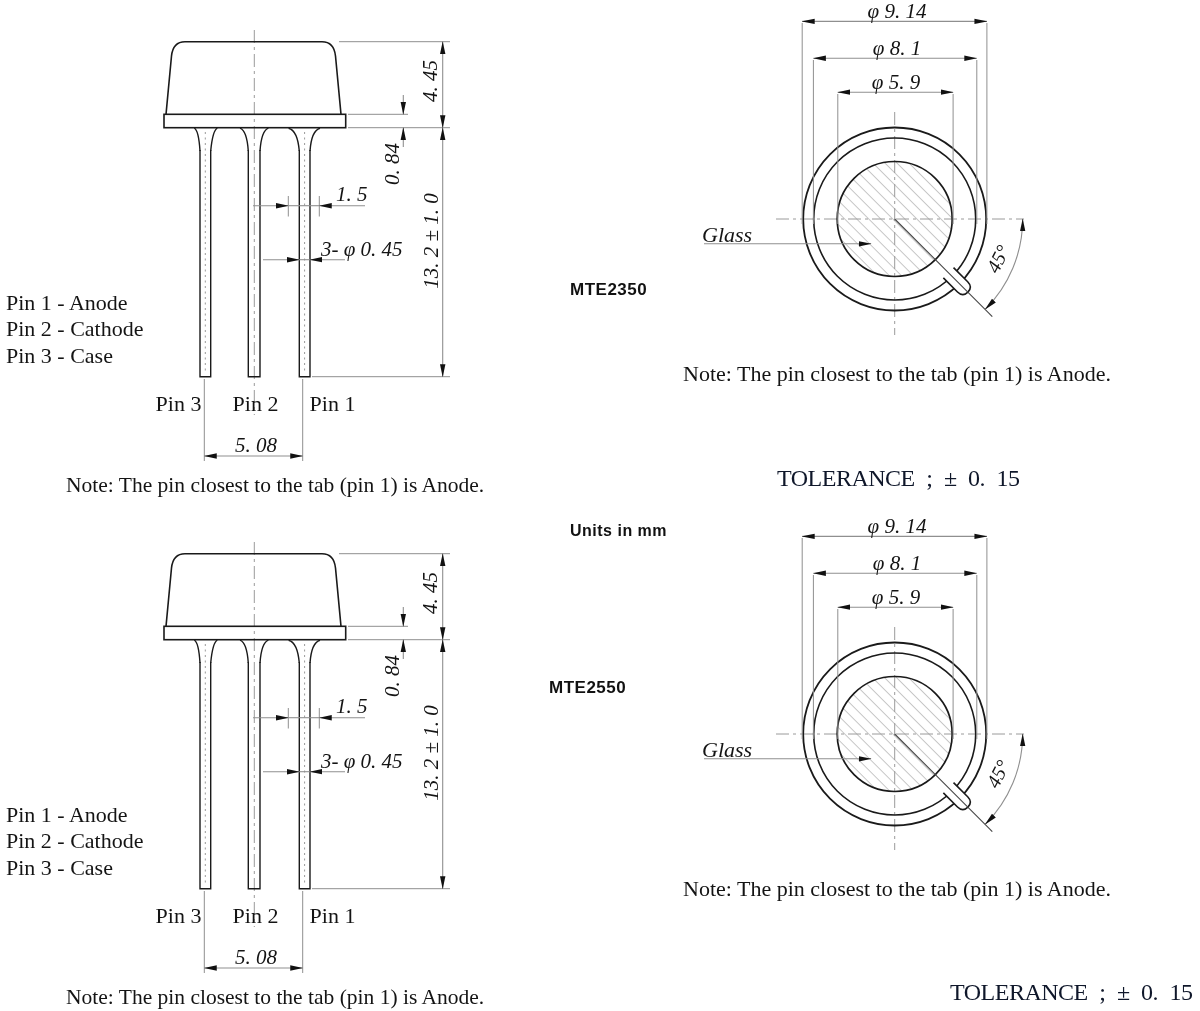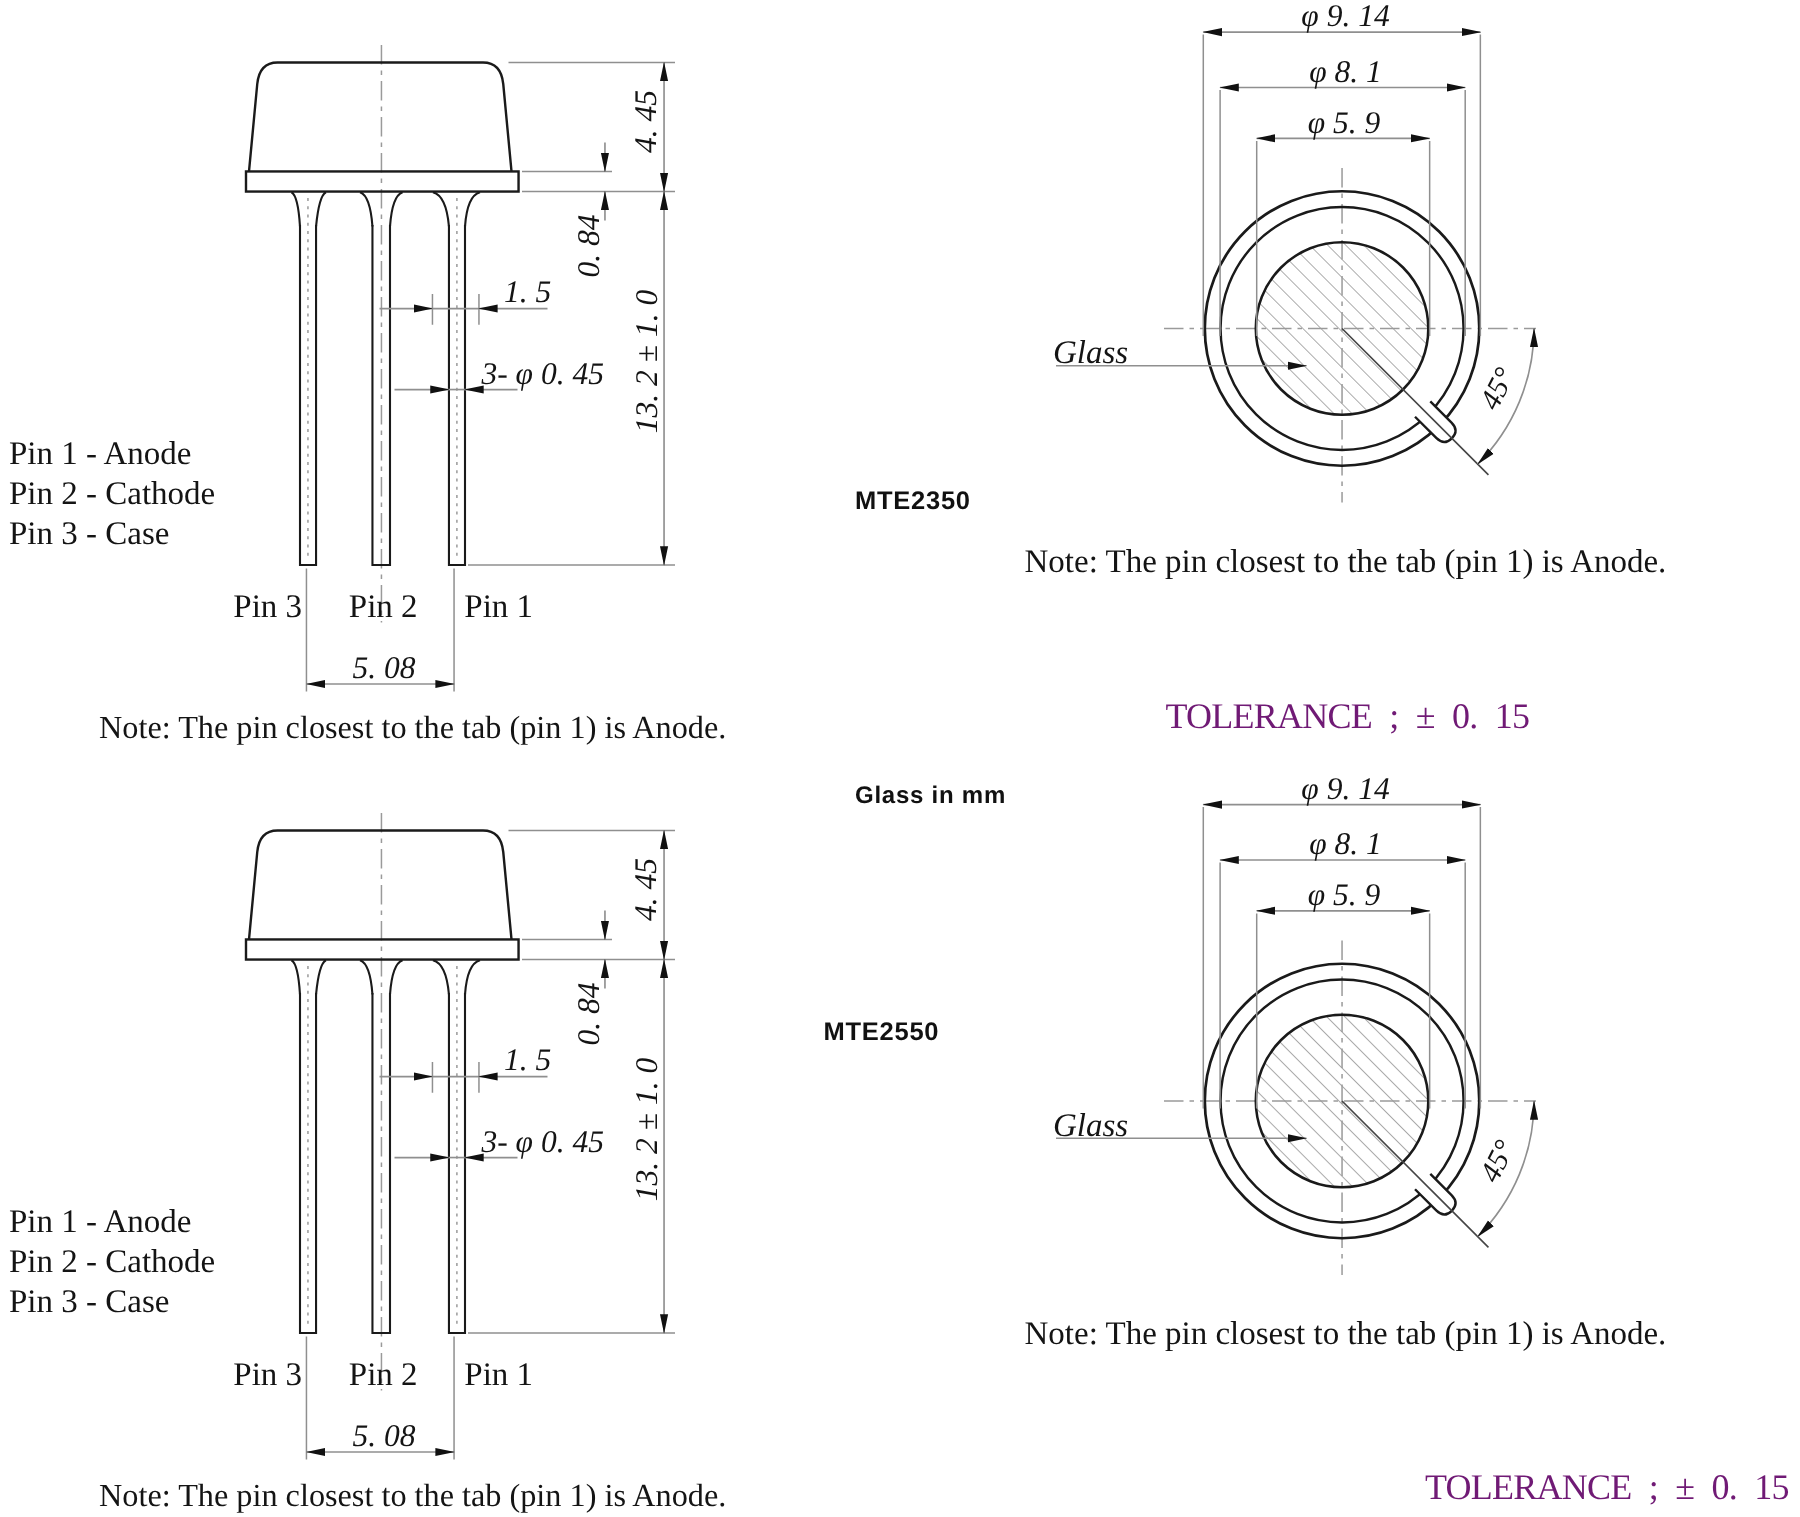--- a/index.html
+++ b/index.html
@@ -2,21 +2,21 @@
 <html><head>
 <meta charset="utf-8">
 <style>
   html,body{margin:0;padding:0;background:#ffffff;}
   #page{position:relative;width:1200px;height:1011px;background:#ffffff;overflow:hidden;
         font-family:"Liberation Sans",sans-serif;}
   svg{position:absolute;left:0;top:0;}
   .overlay{position:absolute;color:#111;white-space:nowrap;}
   .model-label{font:700 17px "Liberation Sans",sans-serif;letter-spacing:0.5px;color:#111;}
   .units-label{font:700 16px "Liberation Sans",sans-serif;letter-spacing:0.5px;color:#111;}
-  .tolerance{font:24px "Liberation Serif",serif;letter-spacing:-0.5px;word-spacing:6px;color:#701a75;}
+  .tolerance{font:24px "Liberation Serif",serif;letter-spacing:-0.5px;word-spacing:6px;color:#0f172a;}
   
   .dim-text{font:italic 21px "Liberation Serif",serif;fill:#141414;}
   .body-text{font:22px "Liberation Serif",serif;fill:#141414;}
   .note-text{font:21.5px "Liberation Serif",serif;fill:#141414;}
   .glass-text{font:italic 22px "Liberation Serif",serif;fill:#141414;}
   .outline{stroke:#1a1a1a;stroke-width:1.6;fill:none;}
   .thin{stroke:#1a1a1a;stroke-width:1.4;fill:none;}
   .ext{stroke:#8f8f8f;stroke-width:1;fill:none;}
   .dim{stroke:#8f8f8f;stroke-width:1.1;fill:none;}
   .cl{stroke:#9a9a9a;stroke-width:1;fill:none;stroke-dasharray:13 4 3 4;}
@@ -139,20 +139,20 @@
       <text class="note-text" x="683" y="381" style="font-size:22px">Note: The pin closest to the tab (pin 1) is Anode.</text>
     </g>
   </defs>
 
   <use href="#side-view" xlink:href="#side-view" y="0"></use>
   <use href="#side-view" xlink:href="#side-view" y="512"></use>
   <use href="#top-view" xlink:href="#top-view" y="0"></use>
   <use href="#top-view" xlink:href="#top-view" y="515"></use>
 </svg>
 
-<div class="overlay model-label" style="left:570px;top:280px;margin-top:44px;">MTE2350</div>
-<div class="overlay units-label" style="left:570px;top:522px;">Glass in mm</div>
+<div class="overlay model-label" style="left:570px;top:280px;">MTE2350</div>
+<div class="overlay units-label" style="left:570px;top:522px;">Units in mm</div>
 <div class="overlay model-label" style="left:549px;top:678px;">MTE2550</div>
 
 <div class="overlay tolerance" style="left:777px;top:465px;">TOLERANCE ;  ± 0. 15</div>
 <div class="overlay tolerance" style="left:950px;top:979px;">TOLERANCE ;  ± 0. 15</div>
 
 </div>
 
 </body></html>

